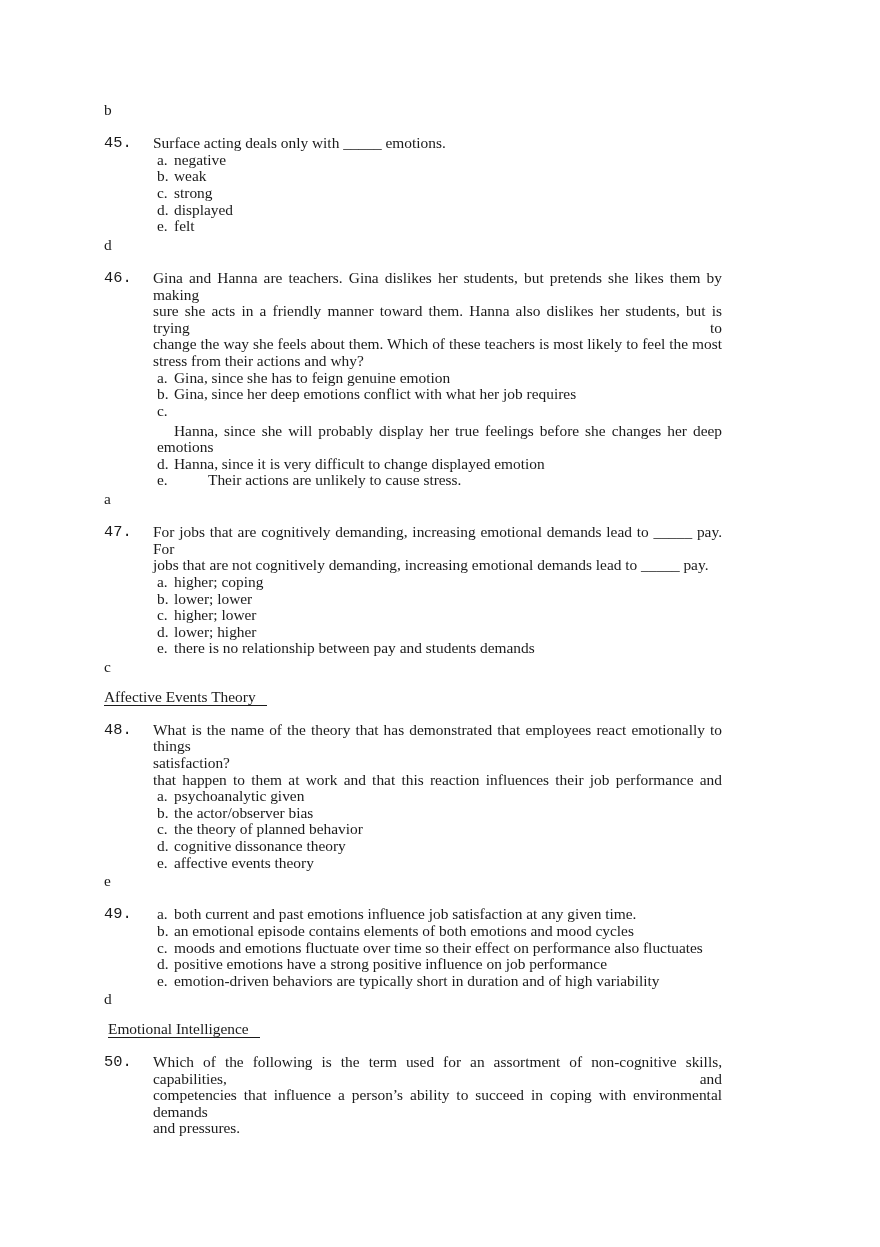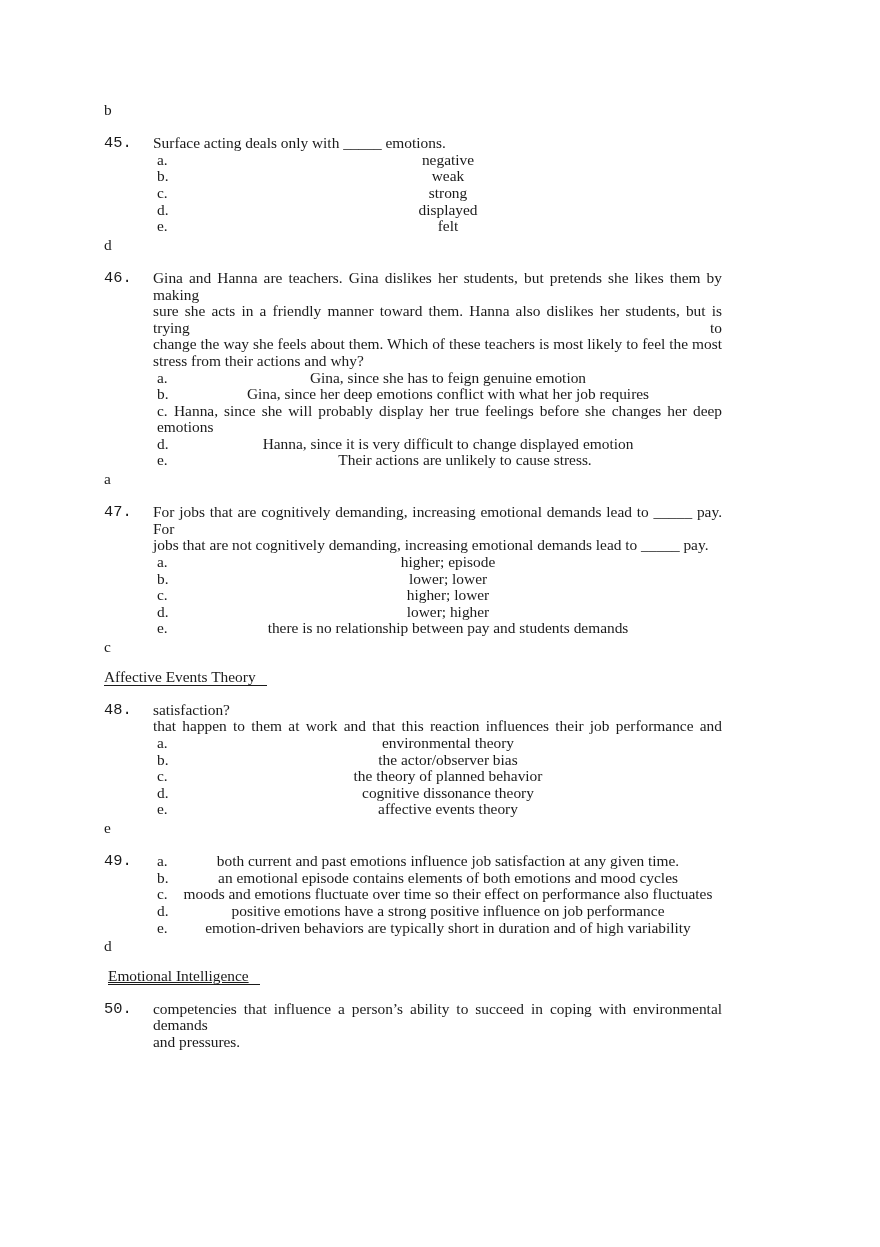--- a/index.html
+++ b/index.html
@@ -13,26 +13,26 @@
   .blk:first-child { margin-top:0; }
   .heading-blk { margin-top:13px; }
   .q-row { display:flex; align-items:flex-start; }
   .q-num { flex:0 0 49px; width:49px;font-family:Liberation Mono, monospace; }
   .q-body { flex:1 1 auto; min-width:0;font-family:Liberation Serif, serif; }
   .q-line.just { text-align:justify; text-align-last:justify; }
   .opts { margin-left:4px; }
   .opt-line { display:flex; align-items:flex-start; }
   .letter { flex:0 0 17px; width:17px; }
   .letter.tab { flex:0 0 51px; width:51px; }
-  .opt-text { flex:1 1 auto; min-width:0;text-align:center; }
-  .opt-text.just { text-align:justify; text-align-last:justify; }
+  .opt-text { flex:1 1 auto; min-width:0; }
+  .opt-text.just { text-align:justify; text-align-last:justify;margin-top:20px; }
   .opt-cont { }
   .answer { margin-top:2px; }
   .hl { border-bottom:1px solid #1a1a1a; padding-right:11px; }
-  .indent { padding-left:4px;text-decoration:underline; }
+  .indent { padding-left:4px; }
   .u { text-decoration:underline; text-underline-offset:2px; }
 </style>
 </head>
 <body>
 
 <div class="page">
   <div class="content">
 
     <div class="blk answer" style="margin-top:0;">b</div>
 
@@ -108,21 +108,21 @@
 
     <div class="blk">
       <div class="q-row">
         <div class="q-num">47.</div>
         <div class="q-body">
           <div class="q-line just">For jobs that are cognitively demanding, increasing emotional demands lead to _____ pay. For</div>
           <div class="q-line">jobs that are not cognitively demanding, increasing emotional demands lead to _____ pay.</div>
           <div class="opts">
             <div class="opt-line">
                 <span class="letter">a.</span>
-                <span class="opt-text">higher; episode</span>
+                <span class="opt-text">higher; coping</span>
               </div>
             <div class="opt-line">
                 <span class="letter">b.</span>
                 <span class="opt-text">lower; lower</span>
               </div>
             <div class="opt-line">
                 <span class="letter">c.</span>
                 <span class="opt-text">higher; lower</span>
               </div>
             <div class="opt-line">
@@ -140,26 +140,27 @@
     </div>
 
     <div class="blk heading-blk">
       <span class="hl">Affective Events Theory</span>
     </div>
 
     <div class="blk">
       <div class="q-row">
         <div class="q-num">48.</div>
         <div class="q-body">
+          <div class="q-line just">What is the name of the theory that has demonstrated that employees react emotionally to things</div>
           <div class="q-line">satisfaction?</div>
           <div class="q-line just">that happen to them at work and that this reaction influences their job performance and</div>
           <div class="opts">
             <div class="opt-line">
                 <span class="letter">a.</span>
-                <span class="opt-text">environmental theory</span>
+                <span class="opt-text">psychoanalytic given</span>
               </div>
             <div class="opt-line">
                 <span class="letter">b.</span>
                 <span class="opt-text">the actor/observer bias</span>
               </div>
             <div class="opt-line">
                 <span class="letter">c.</span>
                 <span class="opt-text">the theory of planned behavior</span>
               </div>
             <div class="opt-line">
@@ -208,20 +209,21 @@
     </div>
 
     <div class="blk heading-blk indent">
       <span class="hl">Emotional Intelligence</span>
     </div>
 
     <div class="blk">
       <div class="q-row">
         <div class="q-num">50.</div>
         <div class="q-body">
+          <div class="q-line just">Which of the following is the term used for an assortment of non-cognitive skills, capabilities, and</div>
           <div class="q-line just">competencies that influence a person’s ability to succeed in coping with environmental demands</div>
           <div class="q-line">and pressures.</div>
         </div>
       </div>
     </div>
 
   </div>
 </div>
 
 </body></html>

